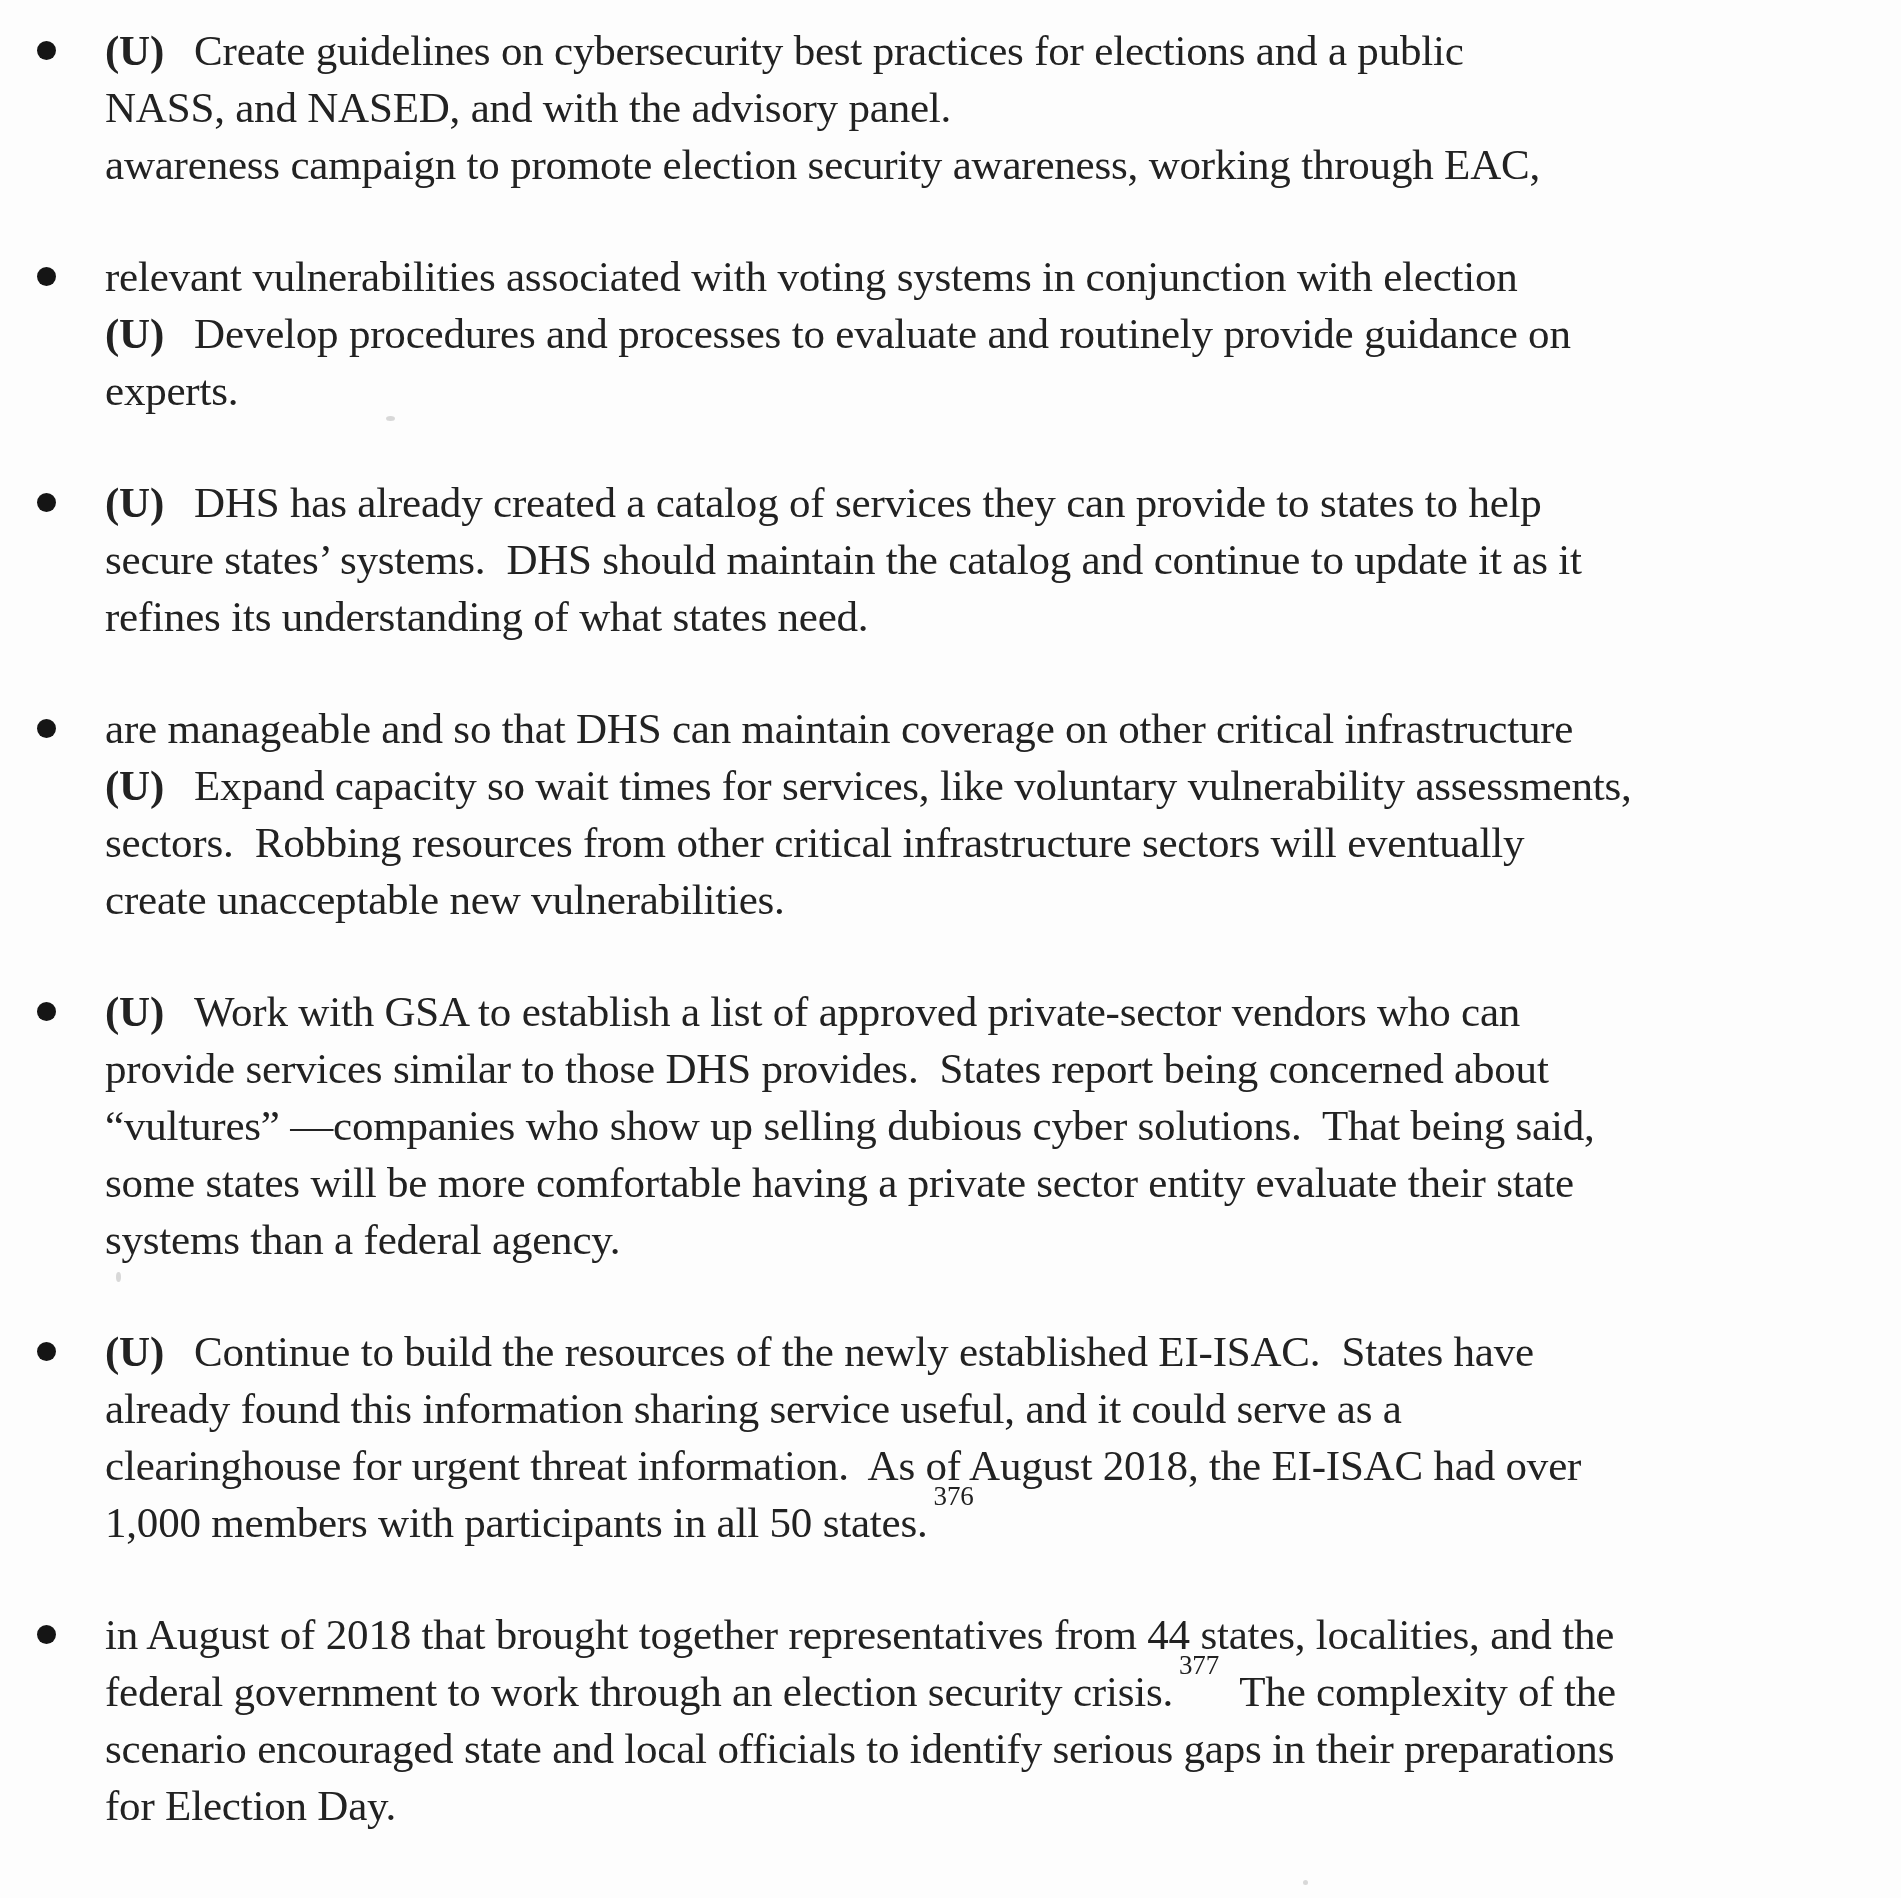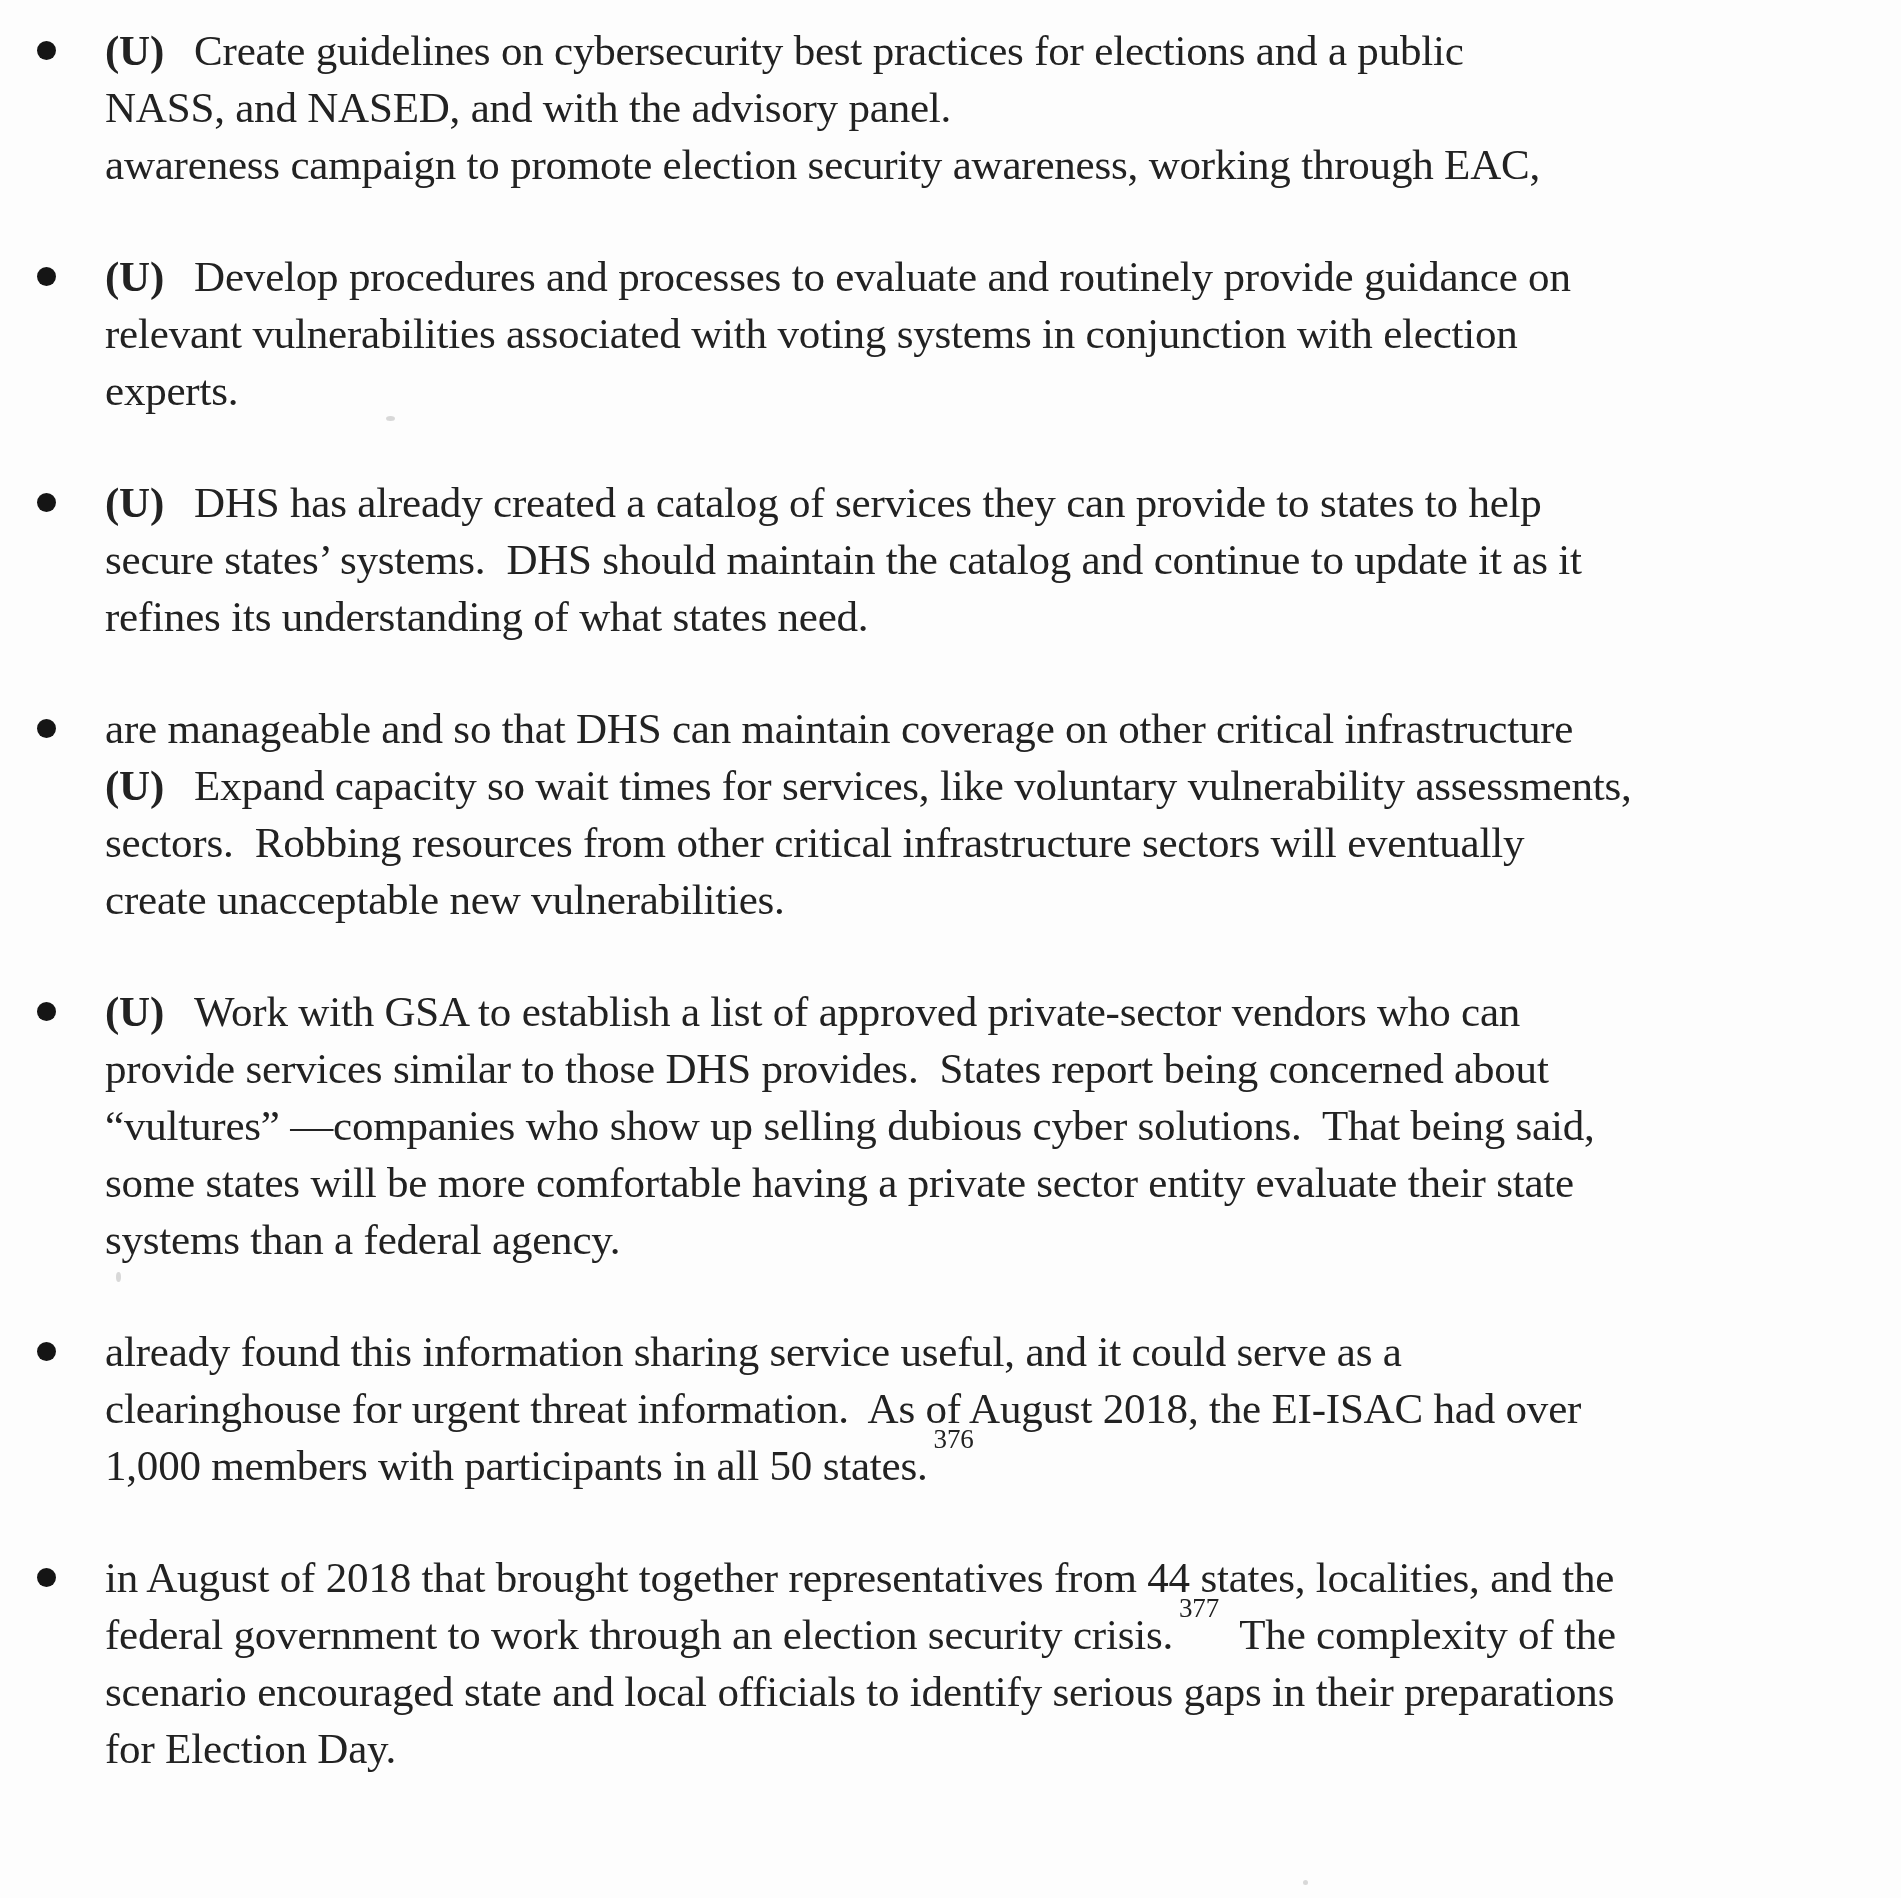--- a/index.html
+++ b/index.html
@@ -73,22 +73,22 @@
     <div class="content">
       <div class="line"><span class="tag">(U)</span><span>Create guidelines on cybersecurity best practices for elections and a public</span></div>
       <div class="line">NASS, and NASED, and with the advisory panel.</div>
       <div class="line">awareness campaign to promote election security awareness, working through EAC,</div>
     </div>
   </div>
 
   <div class="bullet">
     <span class="dot"></span>
     <div class="content">
+      <div class="line">relevant vulnerabilities associated with voting systems in conjunction with election</div>
       <div class="line"><span class="tag">(U)</span><span>Develop procedures and processes to evaluate and routinely provide guidance on</span></div>
-      <div class="line">relevant vulnerabilities associated with voting systems in conjunction with election</div>
       <div class="line">experts.</div>
     </div>
   </div>
 
   <div class="bullet">
     <span class="dot"></span>
     <div class="content">
       <div class="line"><span class="tag">(U)</span><span>DHS has already created a catalog of services they can provide to states to help</span></div>
       <div class="line">secure states’ systems.  DHS should maintain the catalog and continue to update it as it</div>
       <div class="line">refines its understanding of what states need.</div>
@@ -112,20 +112,21 @@
       <div class="line">provide services similar to those DHS provides.  States report being concerned about</div>
       <div class="line">“vultures” —companies who show up selling dubious cyber solutions.  That being said,</div>
       <div class="line">some states will be more comfortable having a private sector entity evaluate their state</div>
       <div class="line">systems than a federal agency.</div>
     </div>
   </div>
 
   <div class="bullet">
     <span class="dot"></span>
     <div class="content">
+      <div class="line"><span class="tag">(U)</span><span>Continue to build the resources of the newly established EI-ISAC.  States have</span></div>
       <div class="line">already found this information sharing service useful, and it could serve as a</div>
       <div class="line">clearinghouse for urgent threat information.  As of August 2018, the EI-ISAC had over</div>
       <div class="line"><span>1,000 members with participants in all 50 states.</span><sup class="fn">376</sup></div>
     </div>
   </div>
 
   <div class="bullet">
     <span class="dot"></span>
     <div class="content">
       <div class="line">in August of 2018 that brought together representatives from 44 states, localities, and the</div>

